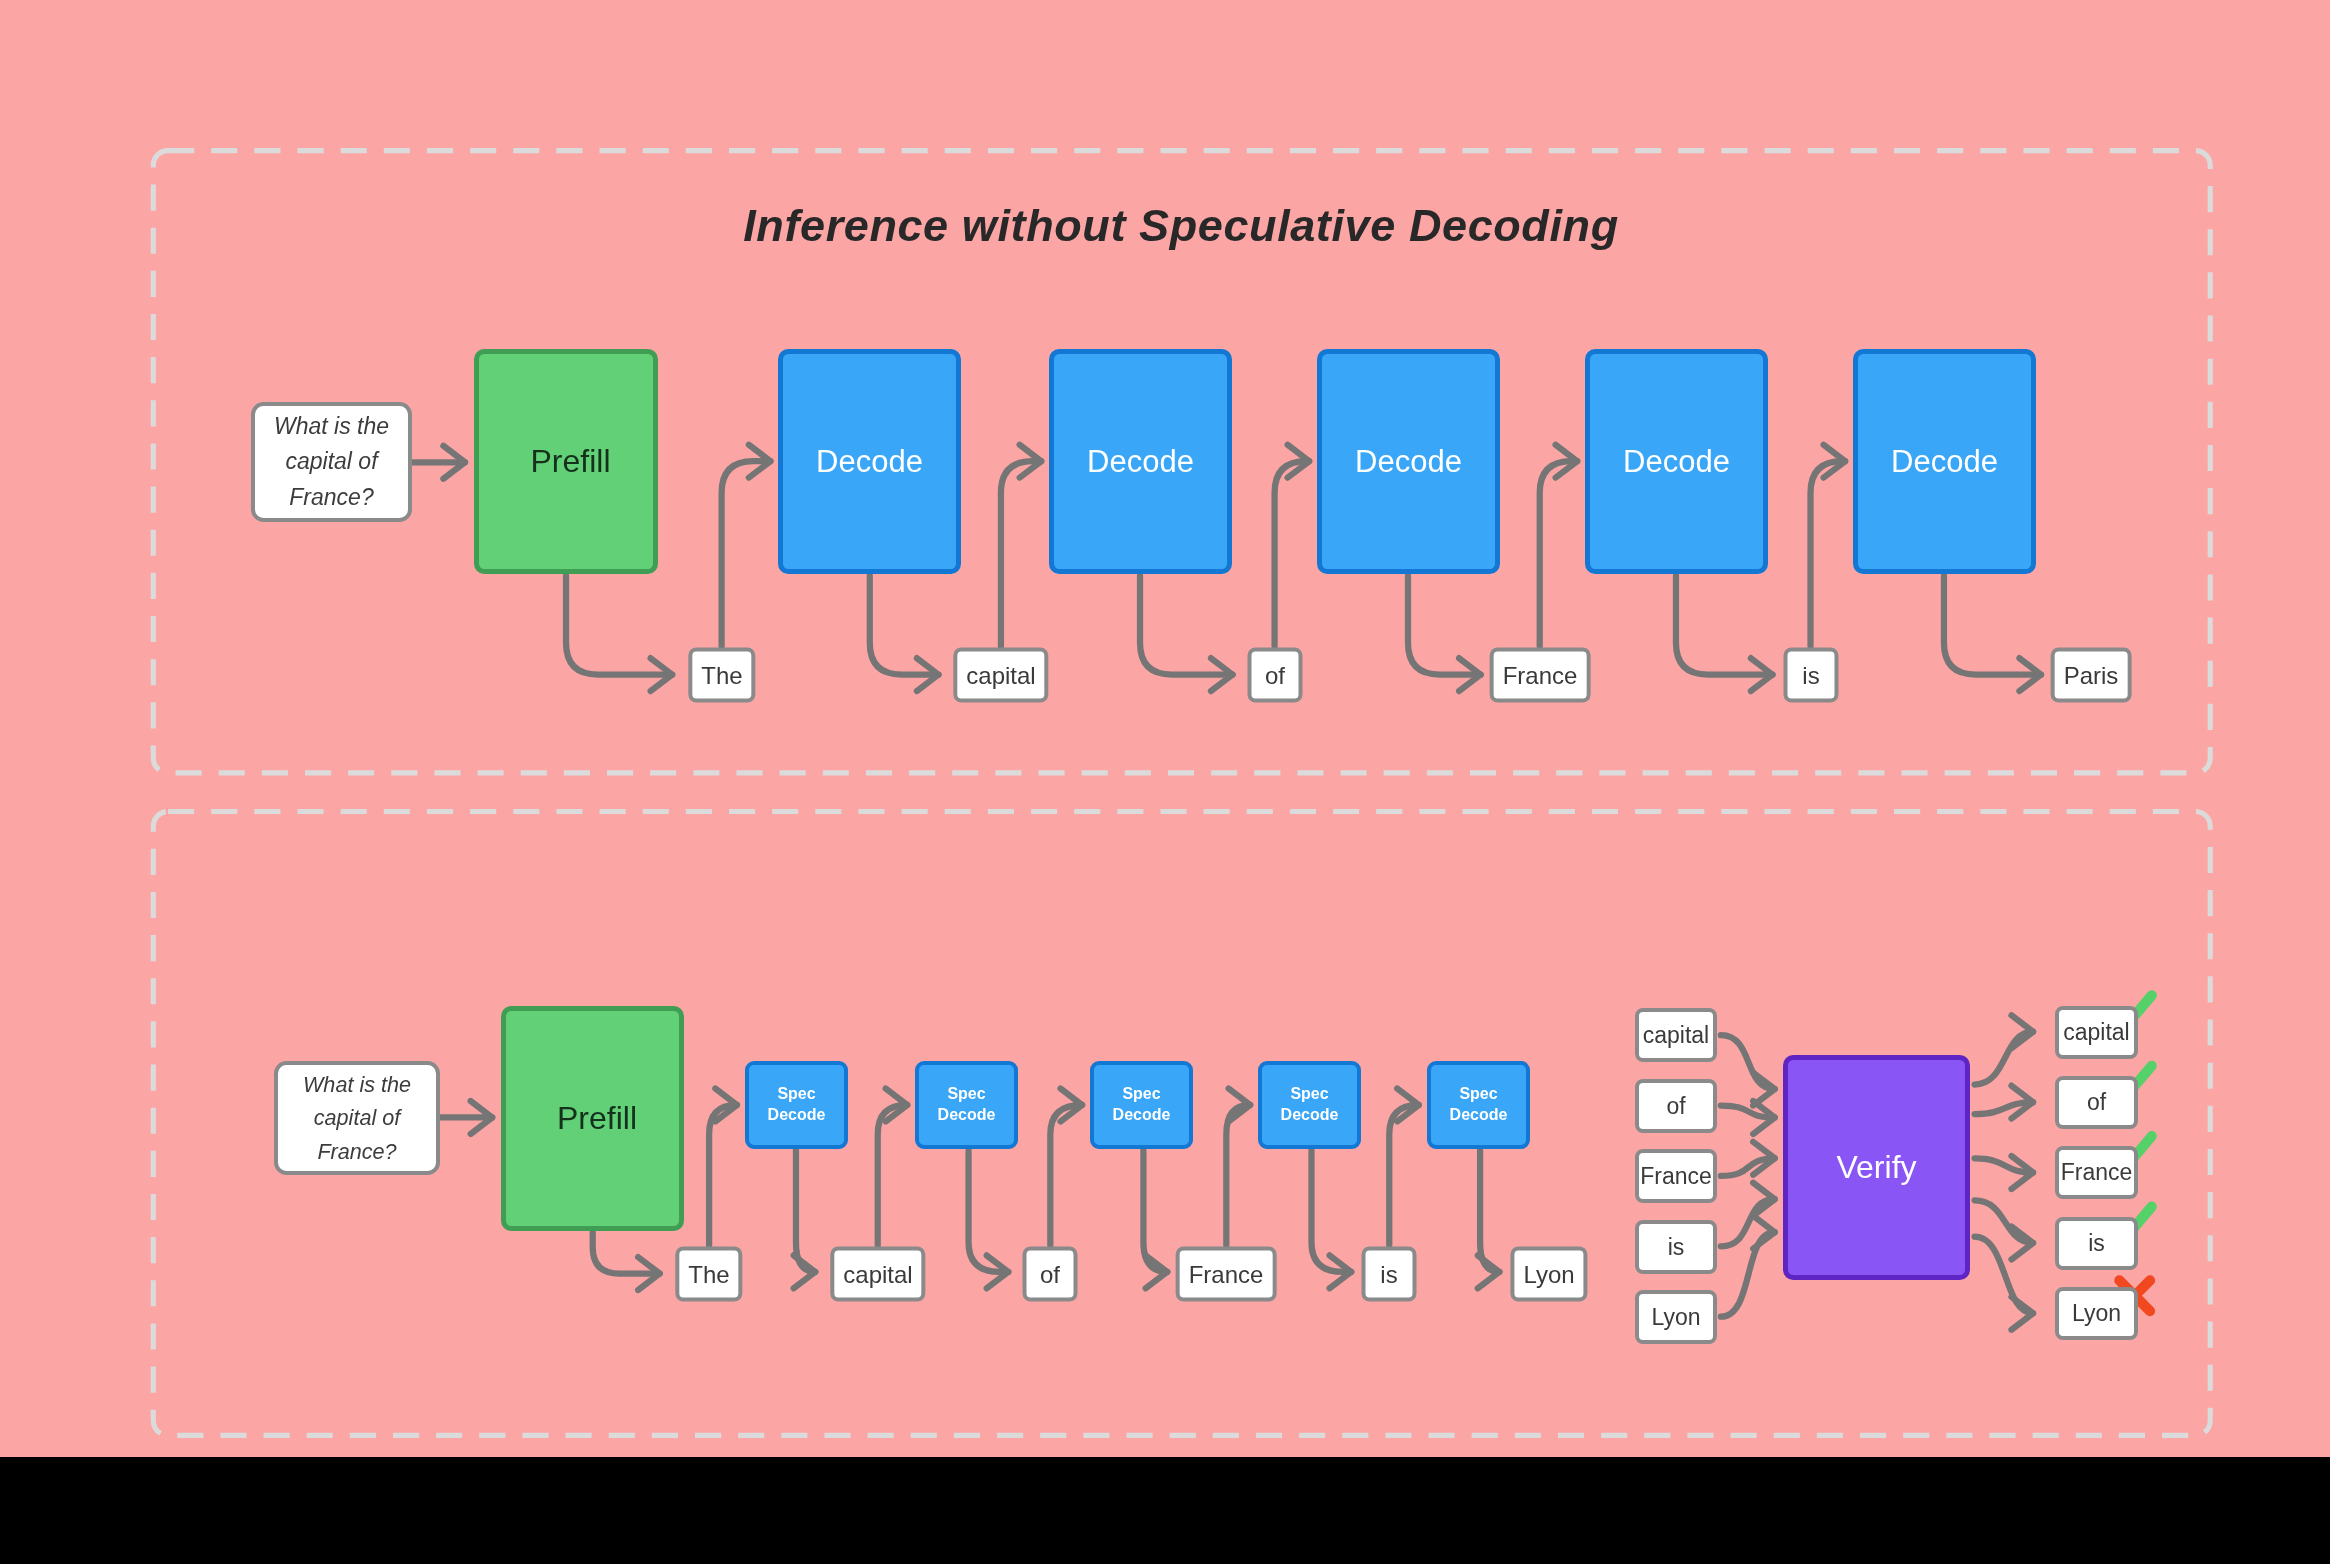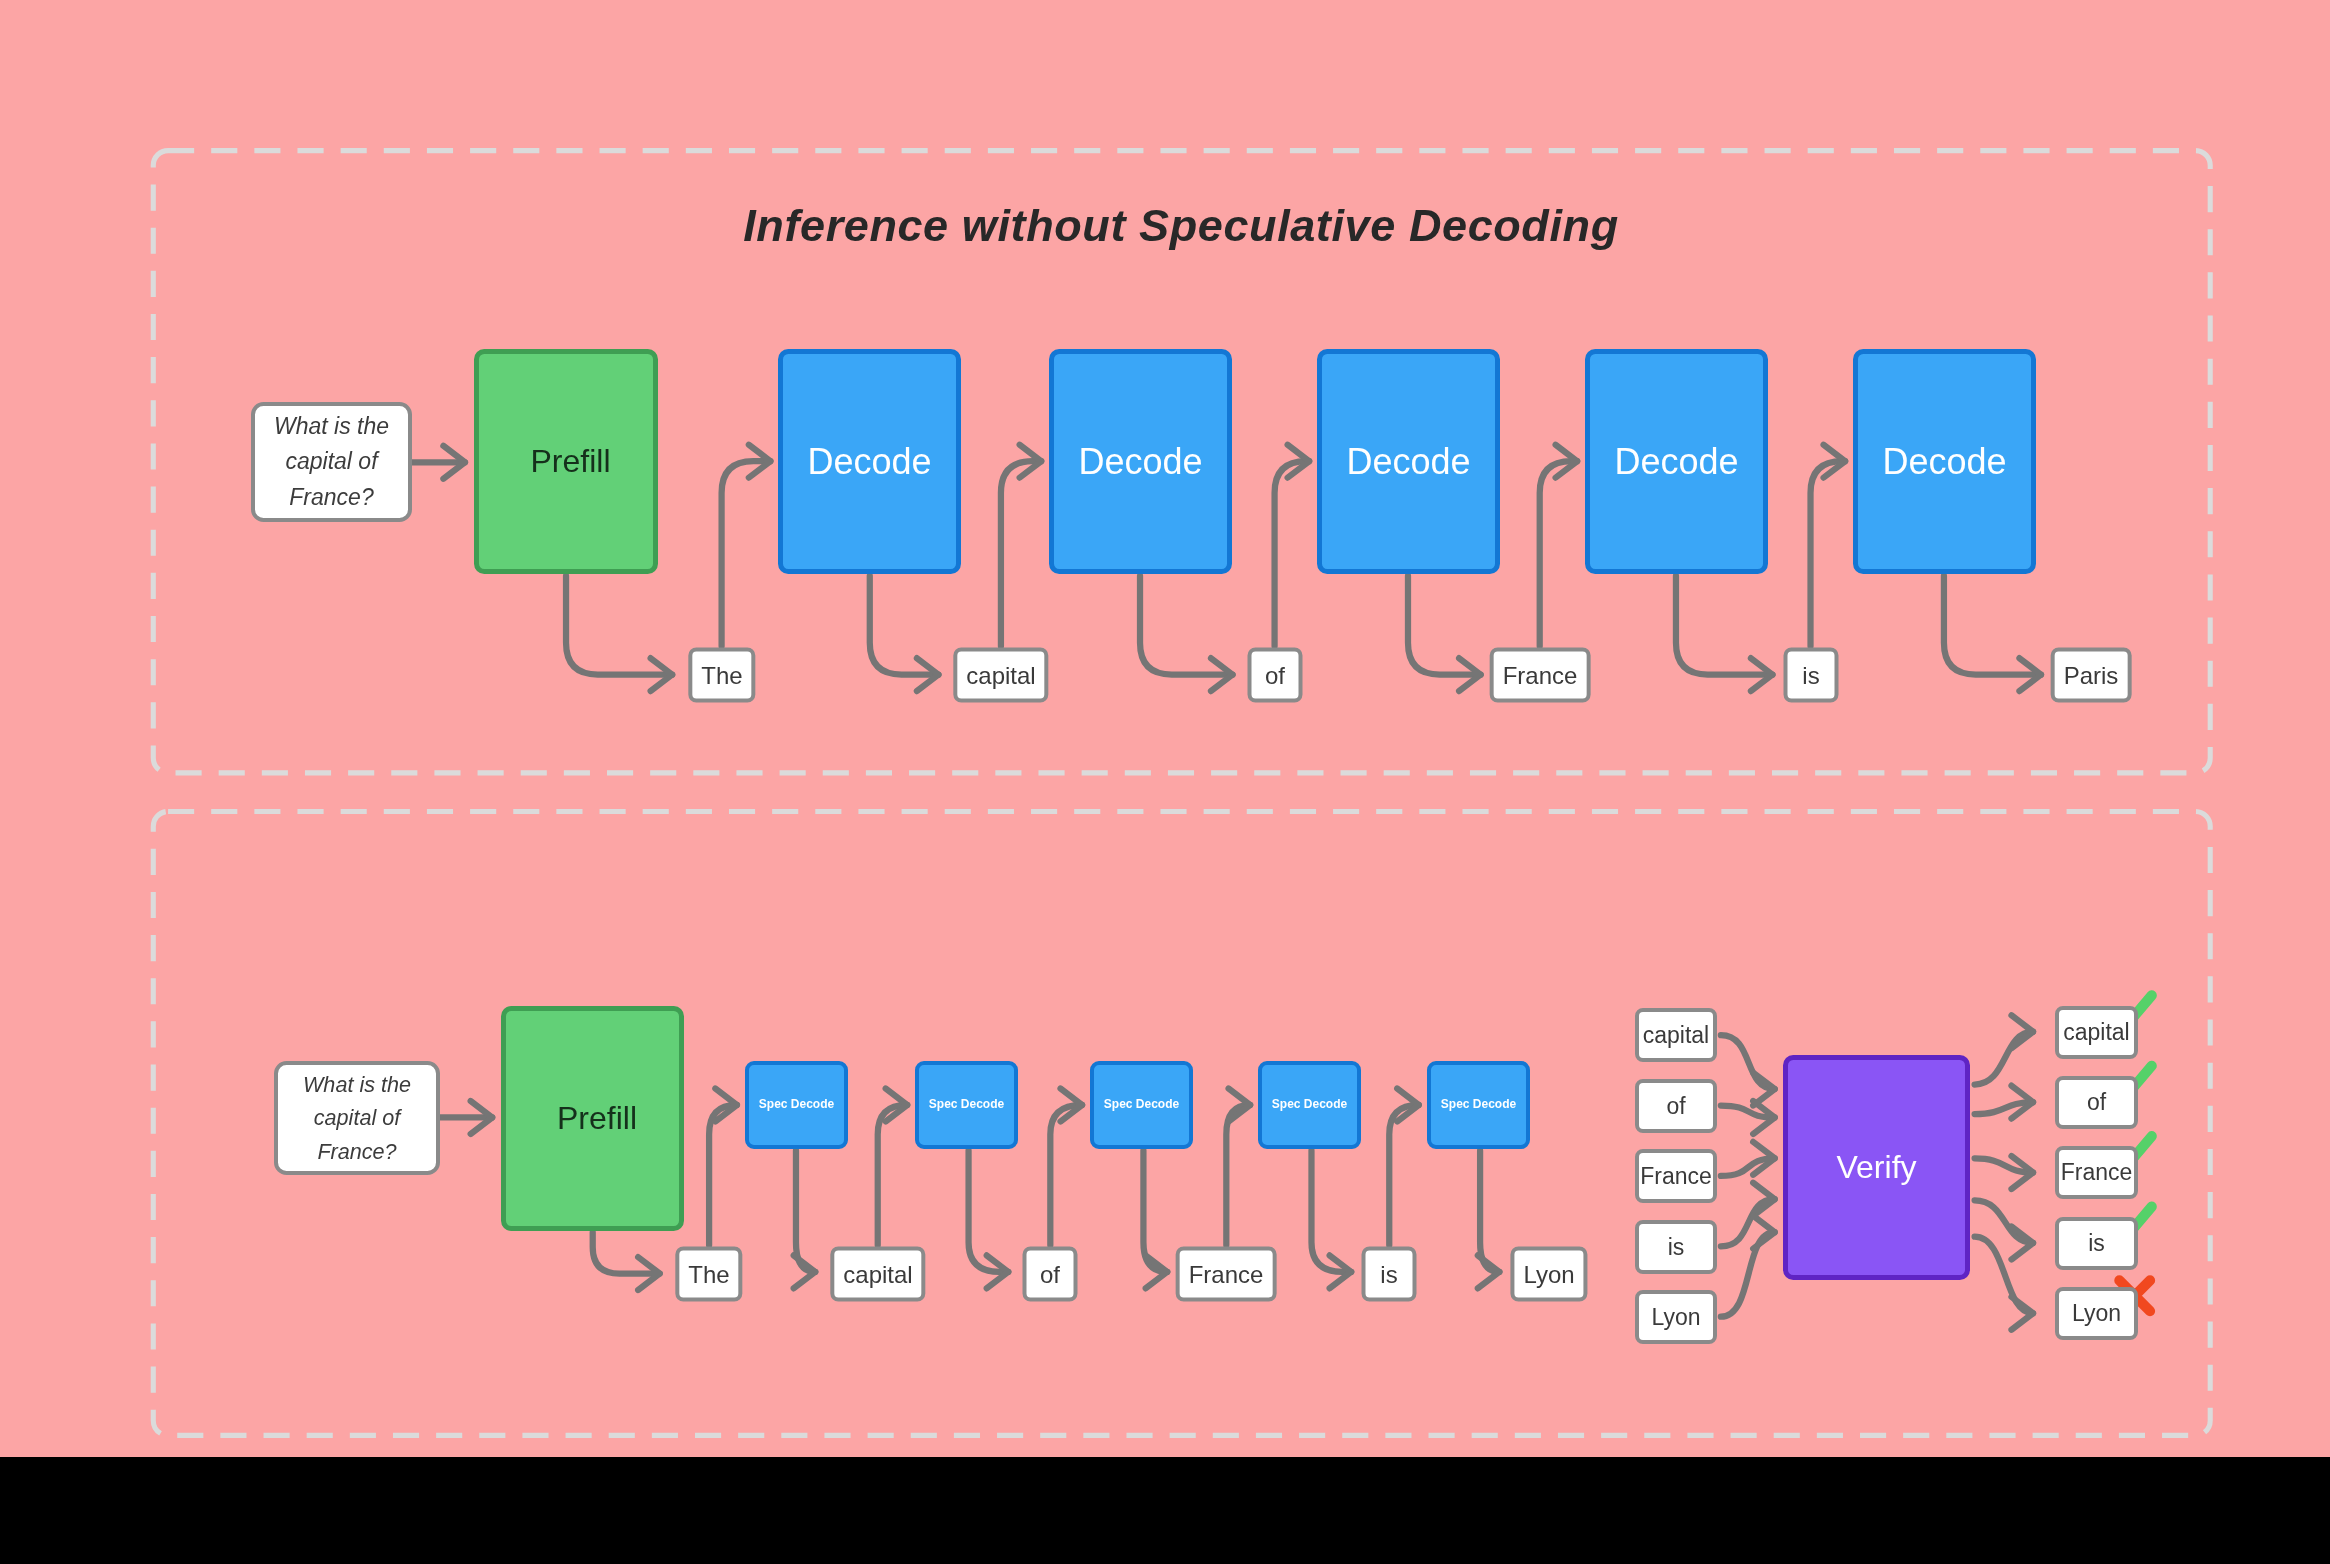--- a/index.html
+++ b/index.html
@@ -8,24 +8,24 @@
   svg.layer{position:absolute;left:0;top:0;}
   .panel-title{position:absolute;text-align:center;font-style:italic;font-weight:600;
                font-size:45px;color:#282828;letter-spacing:0.6px;}
   .note{position:absolute;background:#ffffff;border:4.5px solid #8a8a8a;border-radius:12.5px;
         display:flex;align-items:center;justify-content:center;text-align:center;
         font-style:italic;font-size:23px;color:#3c3c3c;line-height:1.55;
         padding:5.7px 11.4px;box-sizing:border-box;margin-left:33px;}
   .stage{position:absolute;border-radius:10.2px;display:flex;align-items:center;
          justify-content:center;box-sizing:border-box;white-space:nowrap;}
   .stage.green{background:#62d077;border:5.1px solid #3f9e53;color:#15301b;font-size:32px;padding-left:9px;}
-  .stage.blue{background:#3aa6f7;border:5.1px solid #1377d4;color:#ffffff;font-size:36px;}
+  .stage.blue{background:#3aa6f7;border:5.1px solid #1377d4;color:#ffffff;font-size:31px;}
   .stage.purple{background:#8a55f5;border:5.1px solid #5f24c4;color:#ffffff;font-size:32px;}
   .spec{position:absolute;background:#3aa6f7;border:4.5px solid #1377d4;border-radius:9px;
-        color:#ffffff;font-weight:700;font-size:12px;text-align:center;line-height:1.3;
+        color:#ffffff;font-weight:700;font-size:16px;text-align:center;line-height:1.3;
         display:flex;align-items:center;justify-content:center;box-sizing:border-box;
         padding:0 8px;}
   .token{position:absolute;transform:translate(-50%,-50%);background:#ffffff;
          border:4.5px solid #8a8a8a;border-radius:8px;color:#3a3a3a;font-size:24px;
          font-weight:500;display:flex;align-items:center;justify-content:center;
          padding:0 9px;height:55px;box-sizing:border-box;white-space:nowrap;min-width:55px;}
   .cell{position:absolute;background:#ffffff;border:4.5px solid #8a8a8a;border-radius:8px;
         color:#3a3a3a;font-size:23px;font-weight:500;display:flex;align-items:center;
         justify-content:center;box-sizing:border-box;white-space:nowrap;}
   .arrow{stroke:#757575;stroke-width:11;fill:none;stroke-linecap:round;stroke-linejoin:round;}

